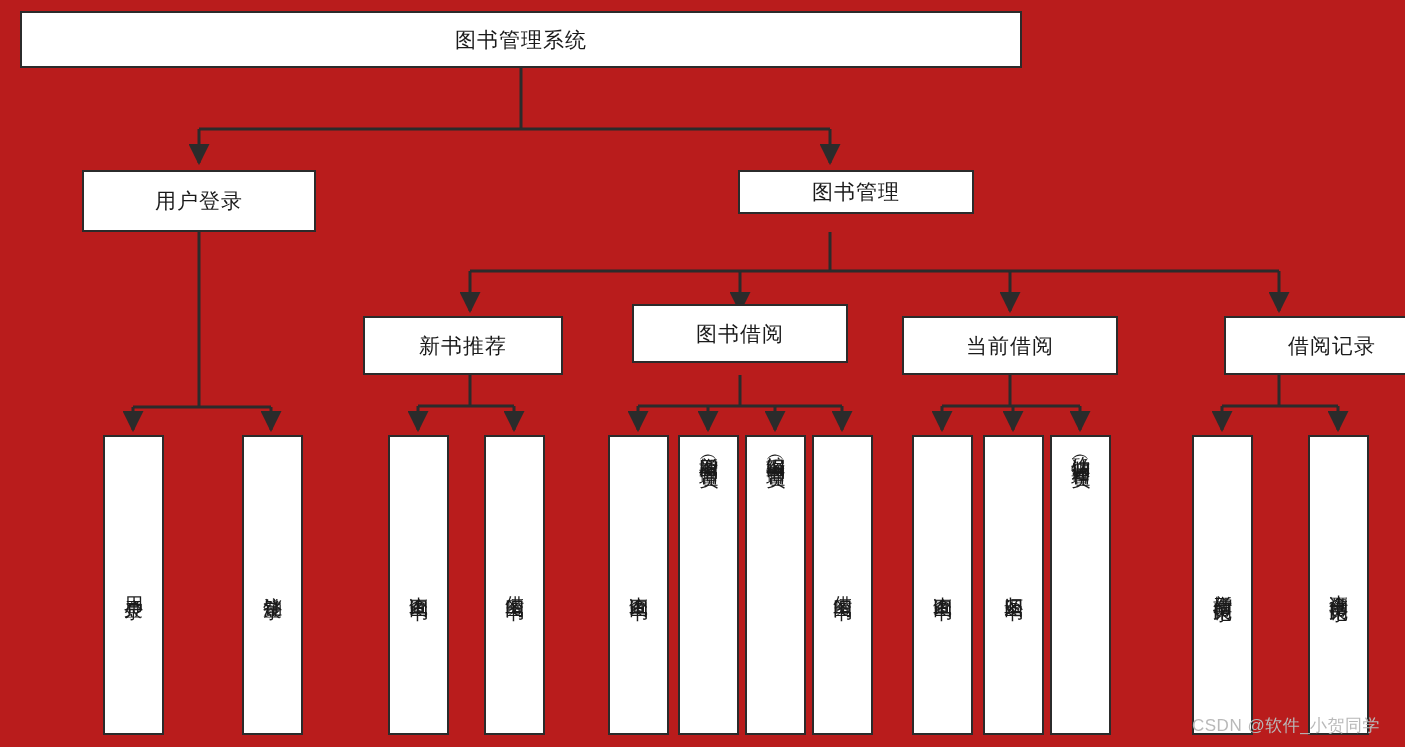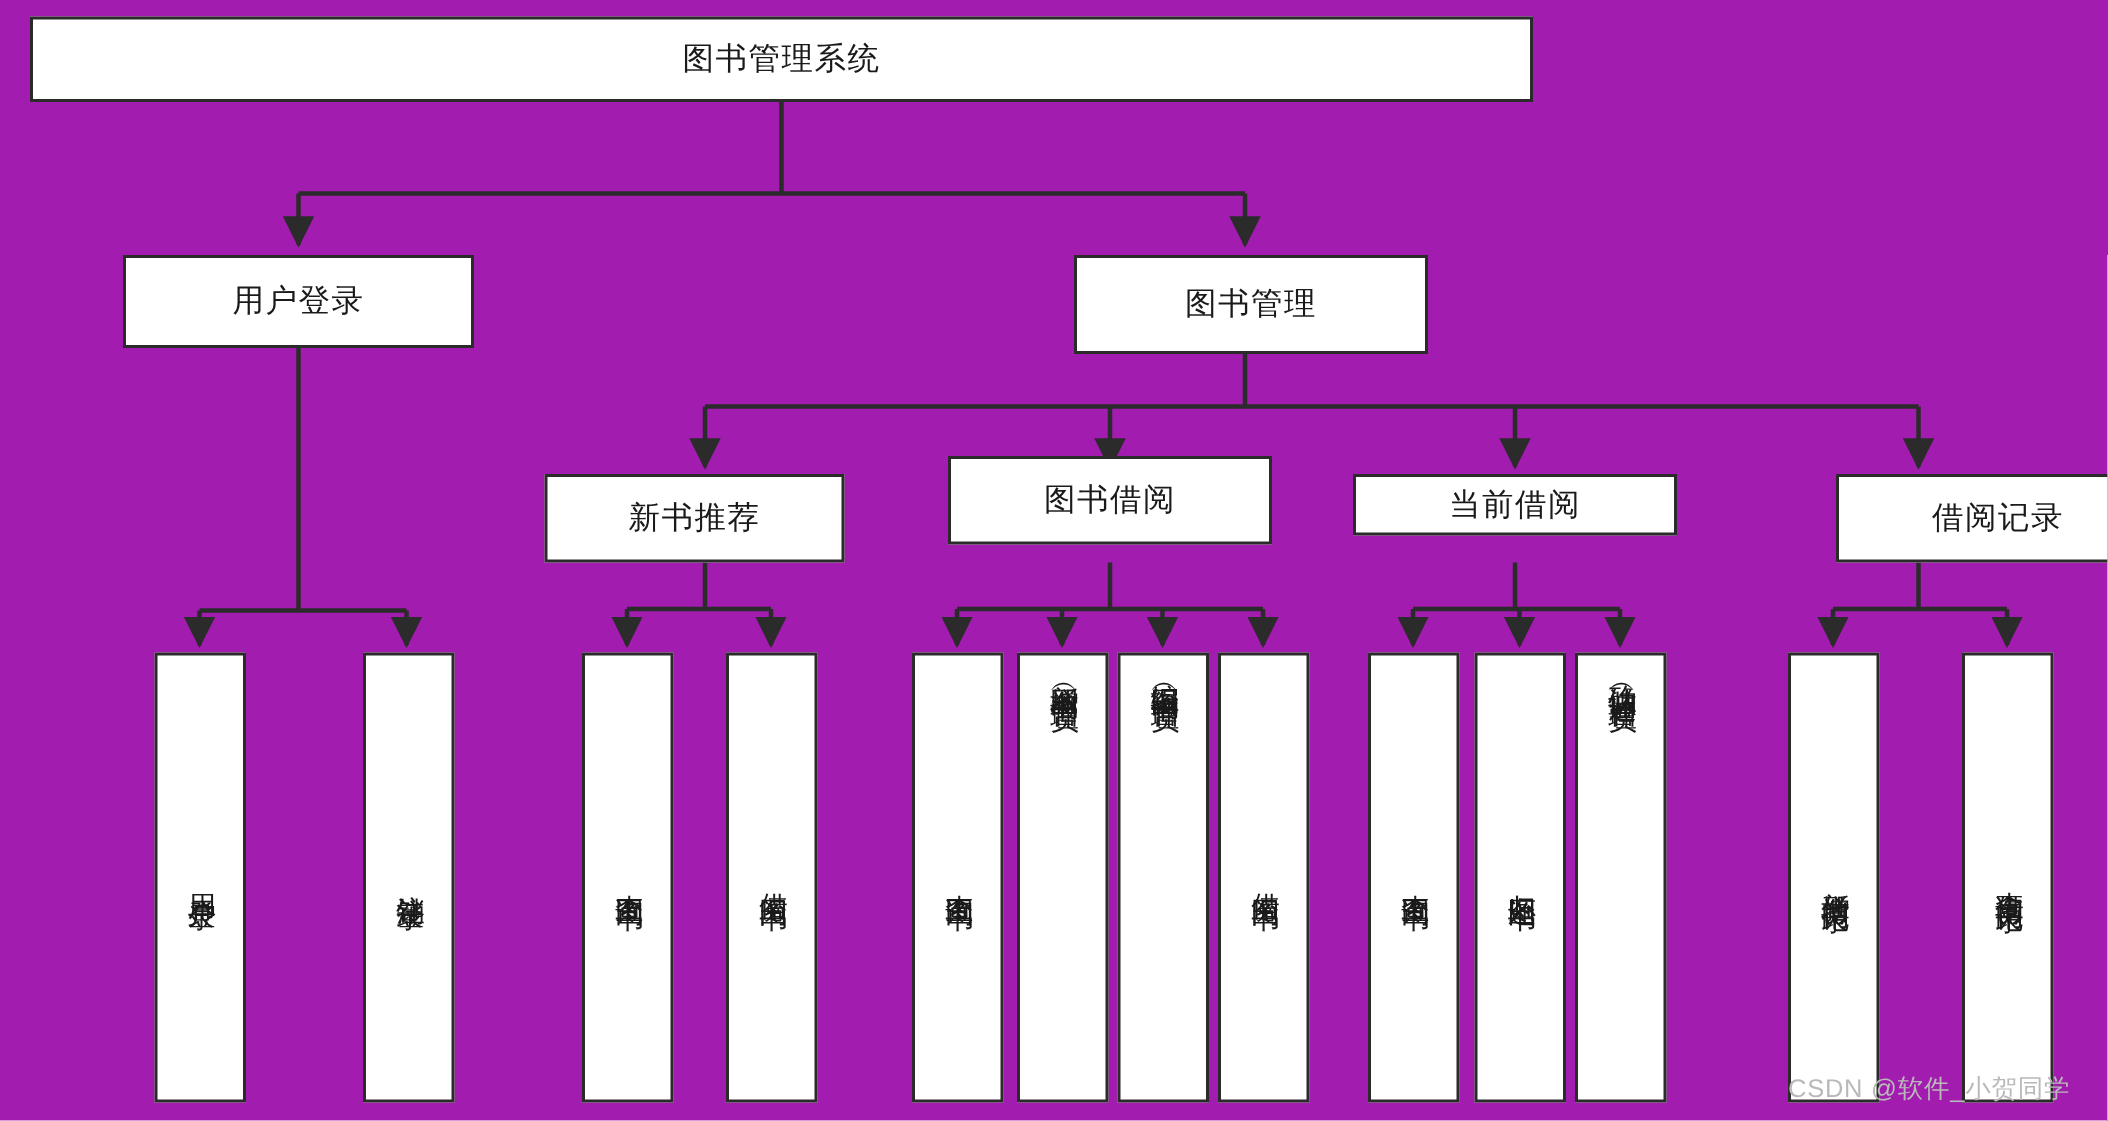--- a/index.html
+++ b/index.html
@@ -7,21 +7,21 @@
     padding: 0;
     background: #ffffff;
   }
   body {
     font-family: "Liberation Sans", "DejaVu Sans", sans-serif;
   }
   #canvas {
     position: relative;
     width: 1405px;
     height: 747px;
-    background: #a21caf;
+    background: #b91c1c;
     overflow: hidden;
   }
   #diagram-svg {
     position: absolute;
     left: 0;
     top: 0;
     width: 1405px;
     height: 747px;
   }
   .node-box {
@@ -126,31 +126,31 @@
     </g>
   </svg>
 
   <div class="node-box" style="left:20px; top:11px; width:1002px; height:57px;">
     <span class="node-label-h">图书管理系统</span>
   </div>
 
   <div class="node-box" style="left:82px; top:170px; width:234px; height:62px;">
     <span class="node-label-h">用户登录</span>
   </div>
-  <div class="node-box" style="left:716px; top:170px; width:236px; height:66px;">
+  <div class="node-box" style="left:738px; top:170px; width:236px; height:44px;">
     <span class="node-label-h">图书管理</span>
   </div>
 
   <div class="node-box" style="left:363px; top:316px; width:200px; height:59px;">
     <span class="node-label-h">新书推荐</span>
   </div>
   <div class="node-box" style="left:632px; top:304px; width:216px; height:59px;">
     <span class="node-label-h">图书借阅</span>
   </div>
-  <div class="node-box" style="left:902px; top:316px; width:216px; height:41px;">
+  <div class="node-box" style="left:902px; top:316px; width:216px; height:59px;">
     <span class="node-label-h">当前借阅</span>
   </div>
   <div class="node-box" style="left:1224px; top:316px; width:216px; height:59px;">
     <span class="node-label-h">借阅记录</span>
   </div>
 
   <div class="node-box leaf-box" style="left:103px; top:435px; width:61px; height:300px;">
     <span class="node-label-v">用户登录</span>
   </div>
   <div class="node-box leaf-box" style="left:242px; top:435px; width:61px; height:300px;">

